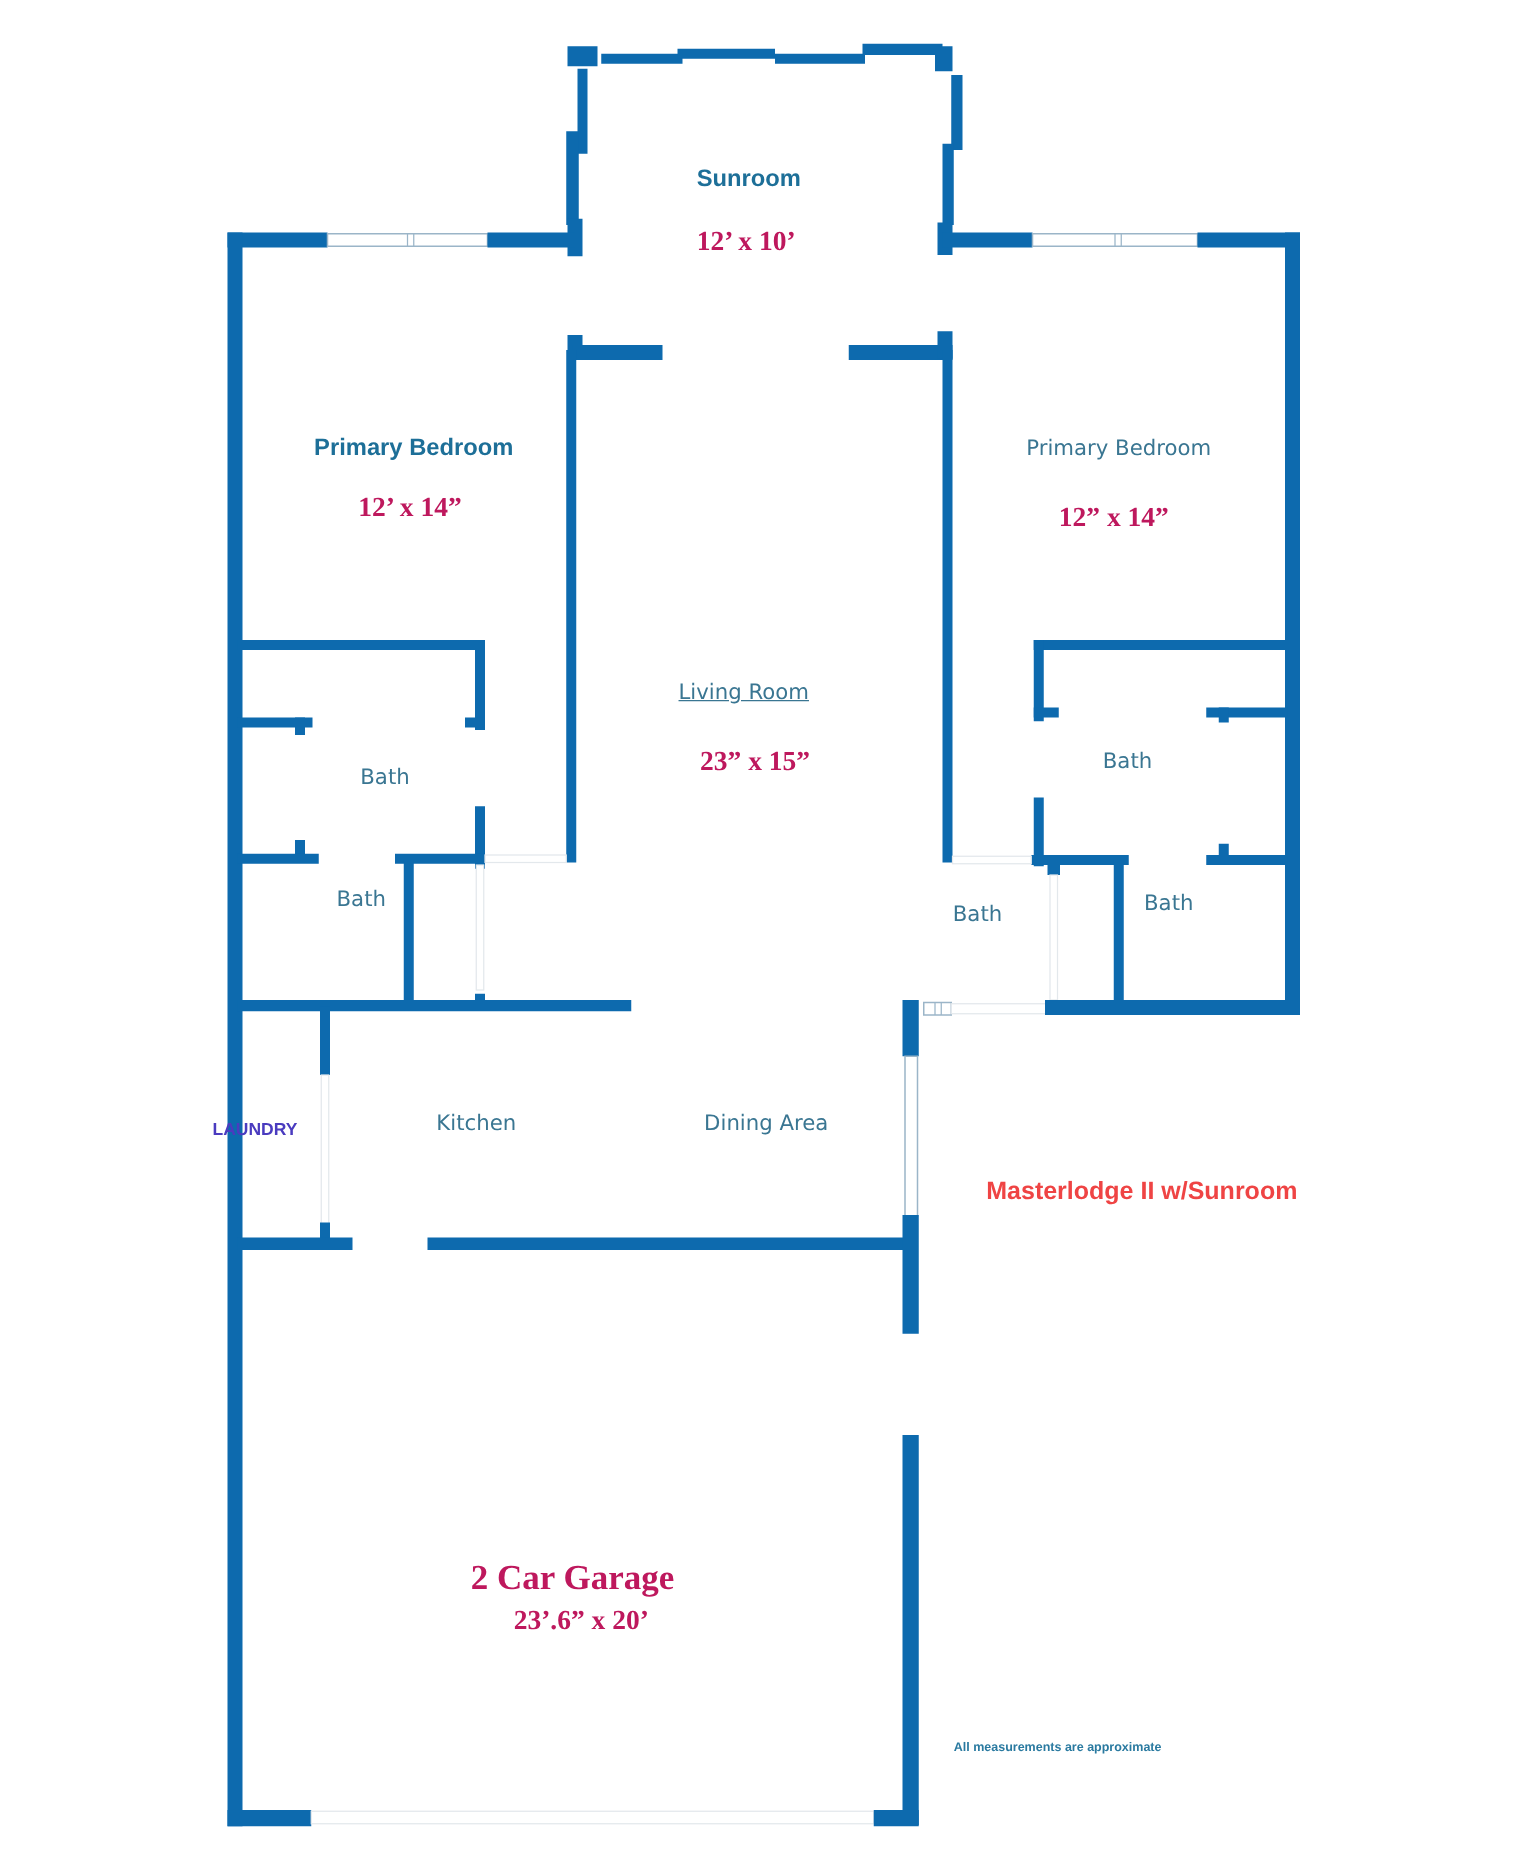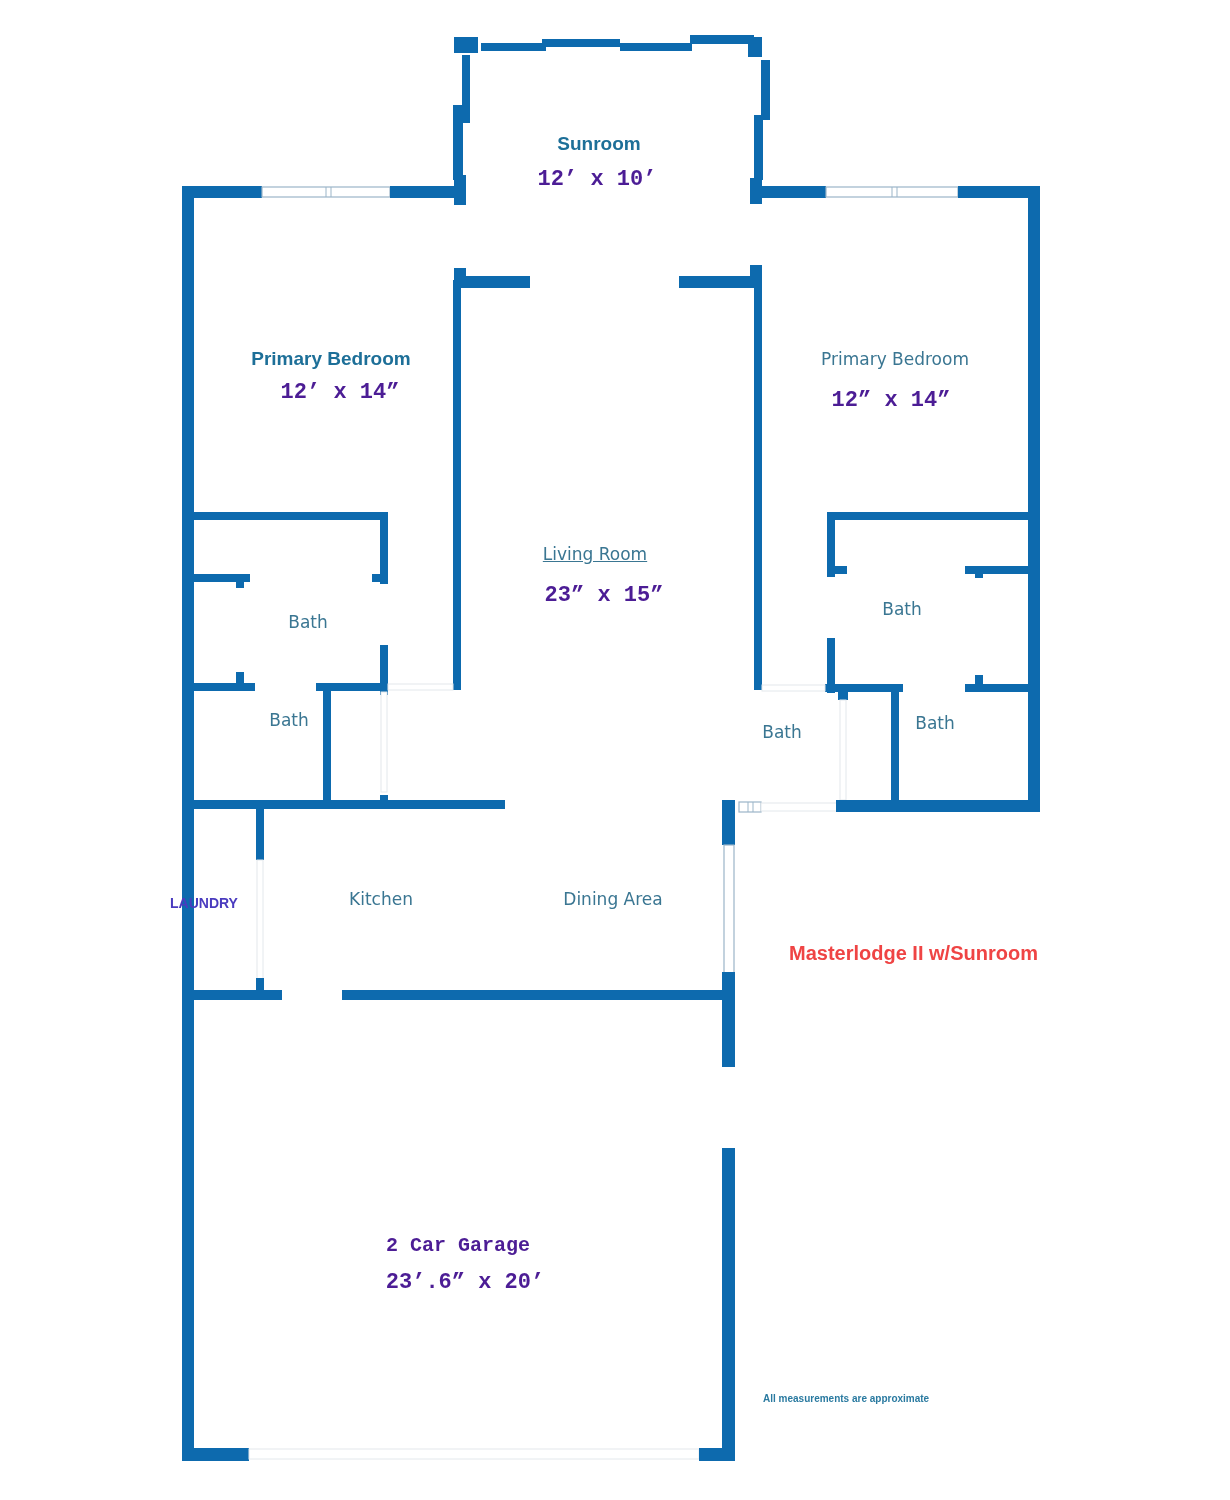--- a/index.html
+++ b/index.html
@@ -4,21 +4,21 @@
   <style>
     html, body { margin: 0; padding: 0; background: #ffffff; }
     body { width: 1230px; height: 1500px; position: relative; overflow: hidden; font-family: "Liberation Sans", sans-serif; }
     #plan { position: absolute; left: 0; top: 0; width: 1230px; height: 1500px; }
     .wall { fill: #0d6aae; }
     .win { fill: #ffffff; stroke: #9bb5c8; stroke-width: 1.2; }
     .opening { fill: #ffffff; stroke: #e3e8ec; stroke-width: 1; }
     .label { position: absolute; color: #1a6f96; white-space: nowrap; transform: translateX(-50%); }
     .room-name { font-family: "DejaVu Sans", sans-serif; font-size: 17px; color: #3a7692; }
     .room-name.bold { font-family: "Liberation Sans", sans-serif; font-weight: bold; font-size: 19px; color: #1d6f98; }
-    .dim { font-family: Liberation Mono, monospace; font-weight: bold; font-size: 22px; color: #4c1d95; }
+    .dim { font-family: Liberation Serif, serif; font-weight: bold; font-size: 22px; color: #be185d; margin-top: 13px; }
     .laundry { font-family: "Liberation Sans", sans-serif; font-weight: bold; font-size: 14px; color: #4a3bbf; transform: none; text-align: center; }
     .title { font-family: "Liberation Sans", sans-serif; font-weight: bold; font-size: 20px; color: #ef4444; transform: none; }
     .note { font-family: "Liberation Sans", sans-serif; font-weight: bold; font-size: 10px; color: #2a7aa0; transform: none; }
   </style>
 </head>
 <body>
 
 <svg id="plan" viewBox="0 0 1230 1500" xmlns="http://www.w3.org/2000/svg">
 
   <g>
@@ -114,36 +114,36 @@
     <rect class="opening" x="840" y="700" width="6" height="100"></rect>
     <rect class="wall" x="891" y="688" width="8" height="120"></rect>
     <rect class="wall" x="836" y="800" width="204" height="12"></rect>
   </g>
 </svg>
 
 <div class="label room-name bold" style="left:599px; top:133px;">Sunroom</div>
 <div class="label dim" style="left:597px; top:167px;">12’ x 10’</div>
 
 <div class="label room-name bold" style="left:331px; top:348px;">Primary Bedroom</div>
-<div class="label dim" style="left:340px; top:380px;">12’ x 14”</div>
+<div class="label dim" style="left:328px; top:380px;">12’ x 14”</div>
 
 <div class="label room-name" style="left:895px; top:349px;">Primary Bedroom</div>
 <div class="label dim" style="left:891px; top:388px;">12” x 14”</div>
 
 <div class="label room-name" style="left:595px; top:544px;text-decoration:underline;">Living Room</div>
 <div class="label dim" style="left:604px; top:583px;">23” x 15”</div>
 
 <div class="label room-name" style="left:308px; top:612px;">Bath</div>
 <div class="label room-name" style="left:289px; top:710px;">Bath</div>
 <div class="label room-name" style="left:902px; top:599px;">Bath</div>
 <div class="label room-name" style="left:935px; top:713px;">Bath</div>
 <div class="label room-name" style="left:782px; top:722px;">Bath</div>
 
 <div class="label laundry" style="left:170px; top:895px;">LAUNDRY</div>
 <div class="label room-name" style="left:381px; top:889px;">Kitchen</div>
 <div class="label room-name" style="left:613px; top:889px;">Dining Area</div>
 
 <div class="label title" style="left:789px; top:942px;">Masterlodge II w/Sunroom</div>
 
-<div class="label dim" style="left:458px; top:1234px; font-size:20px;">2 Car Garage</div>
+<div class="label dim" style="left:458px; top:1234px; font-size:28px;">2 Car Garage</div>
 <div class="label dim" style="left:465px; top:1270px;">23’.6” x 20’</div>
 
 <div class="label note" style="left:763px; top:1393px;">All measurements are approximate</div>
 
 </body></html>

